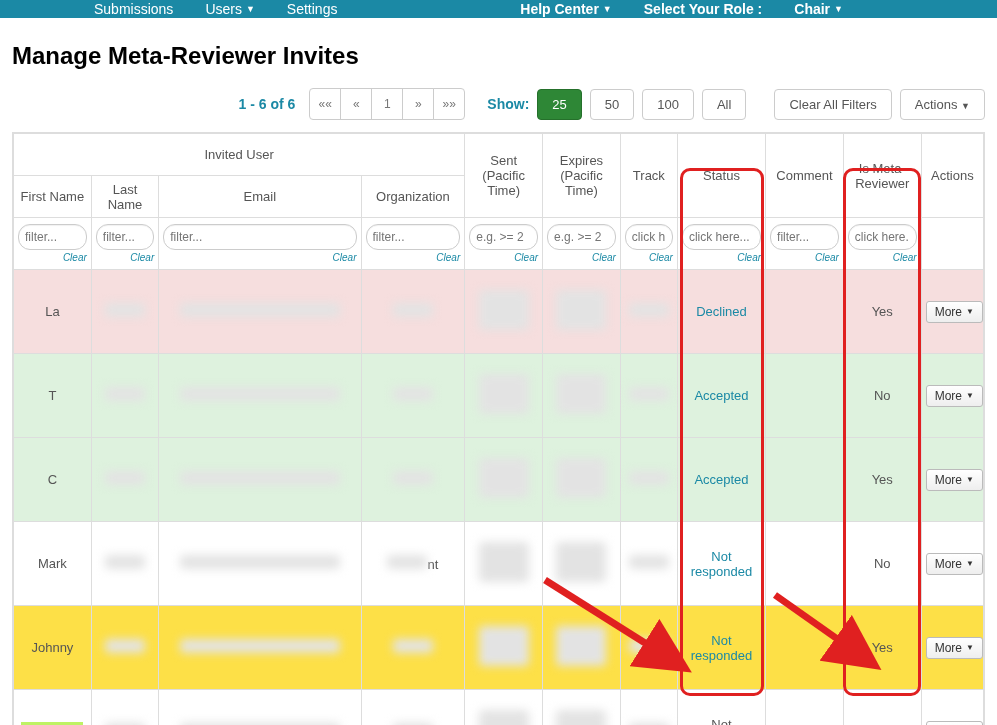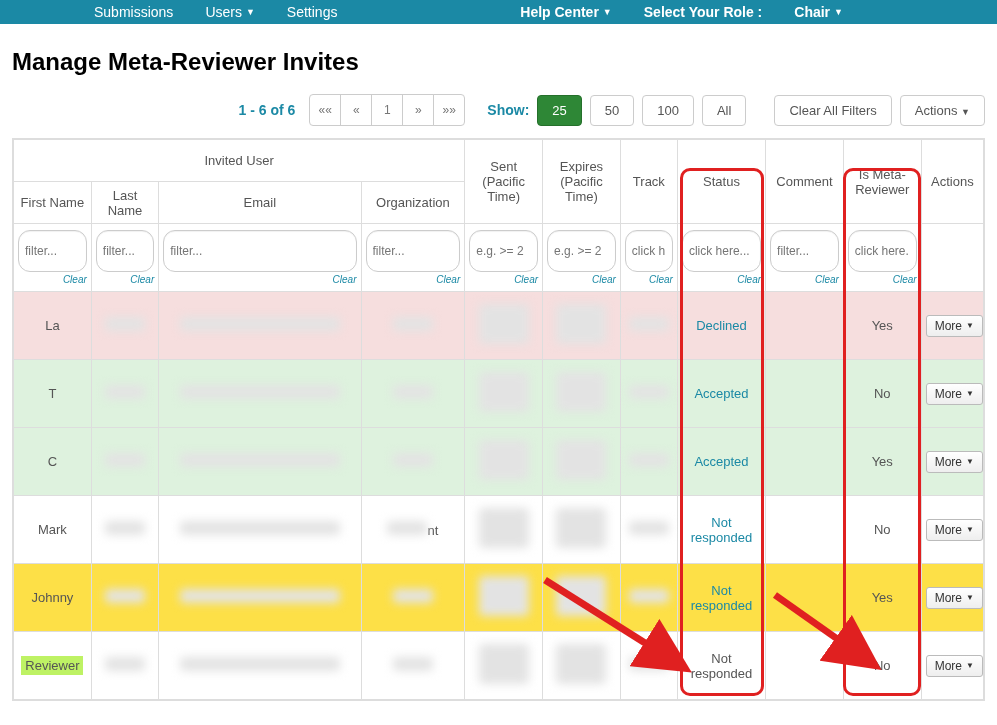--- a/index.html
+++ b/index.html
@@ -6,21 +6,21 @@
   body {
     margin: 0;
     font-family: "Helvetica Neue", Helvetica, Arial, sans-serif;
     font-size: 14px;
     color: #333;
     background: #fff;
   }
   
   .navbar {
     background: #1b89a5;
-    height: 24px;
+    height: 18px;
     display: flex;
     align-items: center;
     padding: 0 20px;
     color: #fff;
   }
   .navbar .nav-left { display: flex; gap: 4px; margin-left: 60px;}
   .navbar .nav-right { display: flex; gap: 4px; margin-left: auto; margin-right: 120px;}
   .nav-item {
     padding: 8px 14px;
     color: #fff;
@@ -114,35 +114,35 @@
   .th-group { height: 36px; }
   .filter-row td, .filter-row th {
     background: #fff;
     padding: 6px 4px;
     vertical-align: top;
   }
   .filter-input {
     width: 100%;
     border: 1px solid #ccc;
     border-radius: 12px;
-    padding: 13px 6px;
+    padding: 5px 6px;
     font-size: 12px;
     color: #888;
     box-shadow: inset 0 1px 1px rgba(0,0,0,0.06);
   }
   .clear-link {
     font-size: 10px;
     color: #1b89a5;
     text-align: right;
     display: block;
     margin-top: 2px;
     cursor: pointer;
     font-style: italic;
   }
-  tbody tr { height: 68px; }
+  tbody tr { height: 84px; }
   tbody tr.declined { background: #f6dede; }
   tbody tr.accepted { background: #def2de; }
   tbody tr.alt { background: #fde047; }
   .status-link { color: #1b89a5; cursor: pointer; }
   .blur {
     filter: blur(5px);
     color: #999;
     background: #e3e3e3;
     border-radius: 4px;
     display: inline-block;

